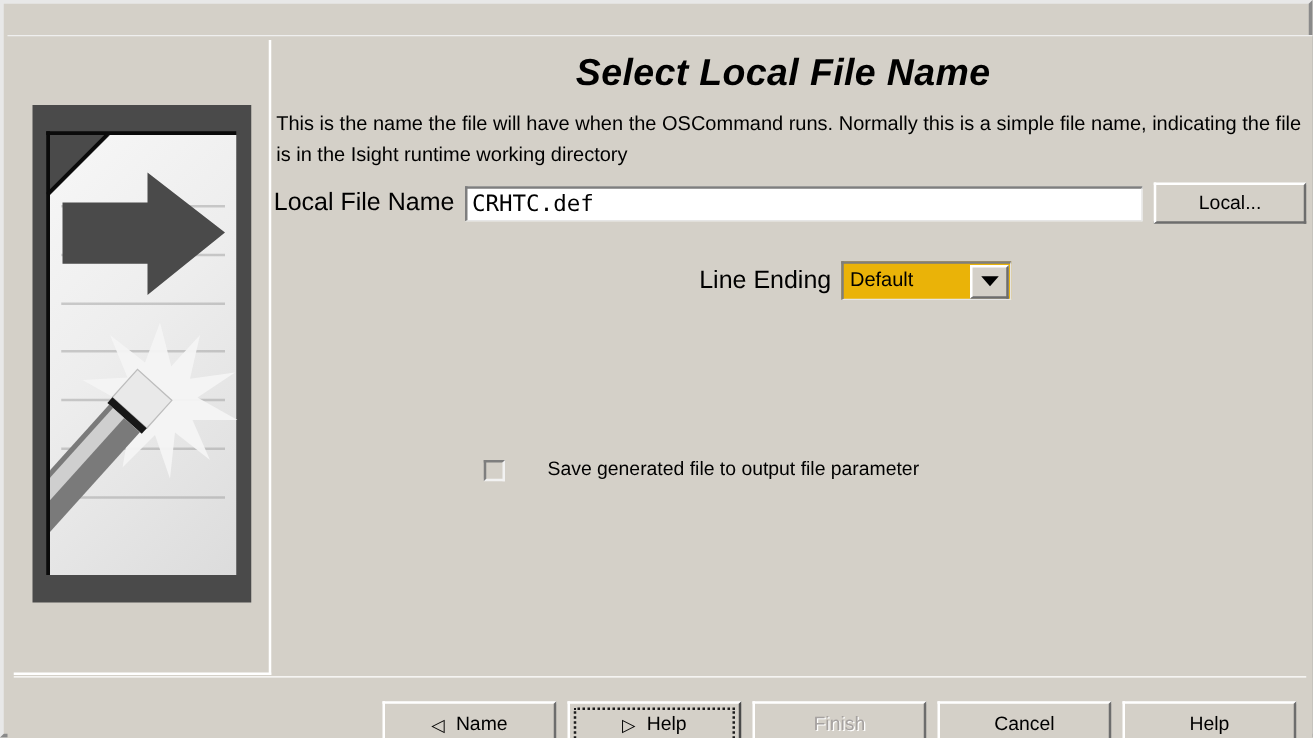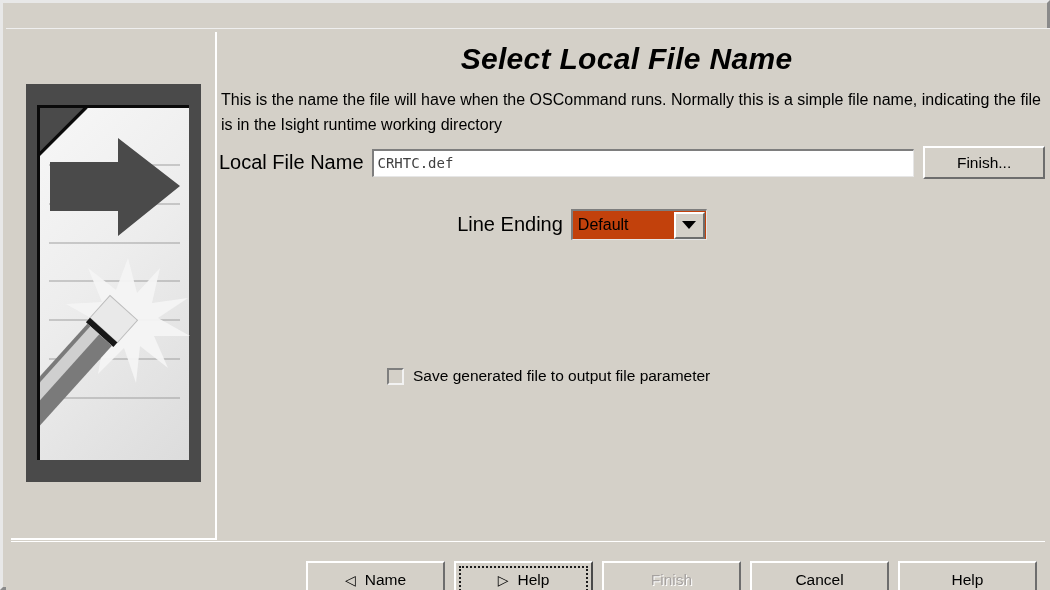--- a/index.html
+++ b/index.html
@@ -199,22 +199,22 @@
     background: #ffffff;
     border-top: 2px solid #7e7e7e;
     border-left: 2px solid #7e7e7e;
     border-right: 1px solid #e6e6e6;
     border-bottom: 1px solid #e6e6e6;
     box-sizing: border-box;
     display: flex;
     align-items: center;
     padding-left: 4px;
     font-family: "DejaVu Sans Mono", monospace;
-    font-size: 14px;
-    color: #404040;
+    font-size: 18px;
+    color: #000000;
     cursor: text;
   }
   .btn {
     background: #d4d0c8;
     border-top: 2px solid #ffffff;
     border-left: 2px solid #ffffff;
     border-right: 2px solid #6d6d6d;
     border-bottom: 2px solid #6d6d6d;
     box-sizing: border-box;
     font-size: 15.5px;
@@ -231,29 +231,29 @@
     margin-left: 9px;
   }
 
   .row-line {
     position: absolute;
     left: 0px;
     top: 180px;
     width: 590px;
     display: flex;
     align-items: center;
-    justify-content: center;
+    justify-content: flex-end;
     padding-left: 136px;
     box-sizing: border-box;
   }
   .combo {
     margin-left: 8px;
     width: 136px;
     height: 31px;
-    background: #c2410c;
+    background: #eab308;
     border-top: 2px solid #7e7e7e;
     border-left: 2px solid #7e7e7e;
     border-right: 1px solid #e6e6e6;
     border-bottom: 1px solid #e6e6e6;
     box-sizing: border-box;
     display: flex;
     align-items: center;
     cursor: pointer;
   }
   .combo-val {
@@ -299,20 +299,21 @@
     border-left: 2px solid #7e7e7e;
     border-right: 2px solid #f2f2f2;
     border-bottom: 2px solid #f2f2f2;
     box-sizing: border-box;
     margin-right: 9px;
     cursor: pointer;
   }
   .check-label {
     font-size: 15.5px;
     color: #000;
+    margin-left: 25px;
   }
 
   
   .sep {
     position: absolute;
     left: 5px;
     top: 512px;
     width: 1034px;
     height: 2px;
     border-top: 1px solid #ffffff;
@@ -405,21 +406,21 @@
     </div>
 
     <div class="content">
 
       <div class="page-title">Select Local File Name</div>
       <div class="desc">This is the name the file will have when the OSCommand runs.  Normally this is a simple file name, indicating the file is in the Isight runtime working directory</div>
 
       <div class="row-file">
         <span class="lbl lbl-file">Local File Name</span>
         <div class="textfield" placeholder="">CRHTC.def</div>
-        <div class="btn btn-browse">Finish...</div>
+        <div class="btn btn-browse">Local...</div>
       </div>
 
       <div class="row-line">
         <span class="lbl">Line Ending</span>
         <div class="combo">
           <span class="combo-val">Default</span>
           <span class="combo-arrow">
             <span class="arrow-down"></span>
           </span>
         </div>

